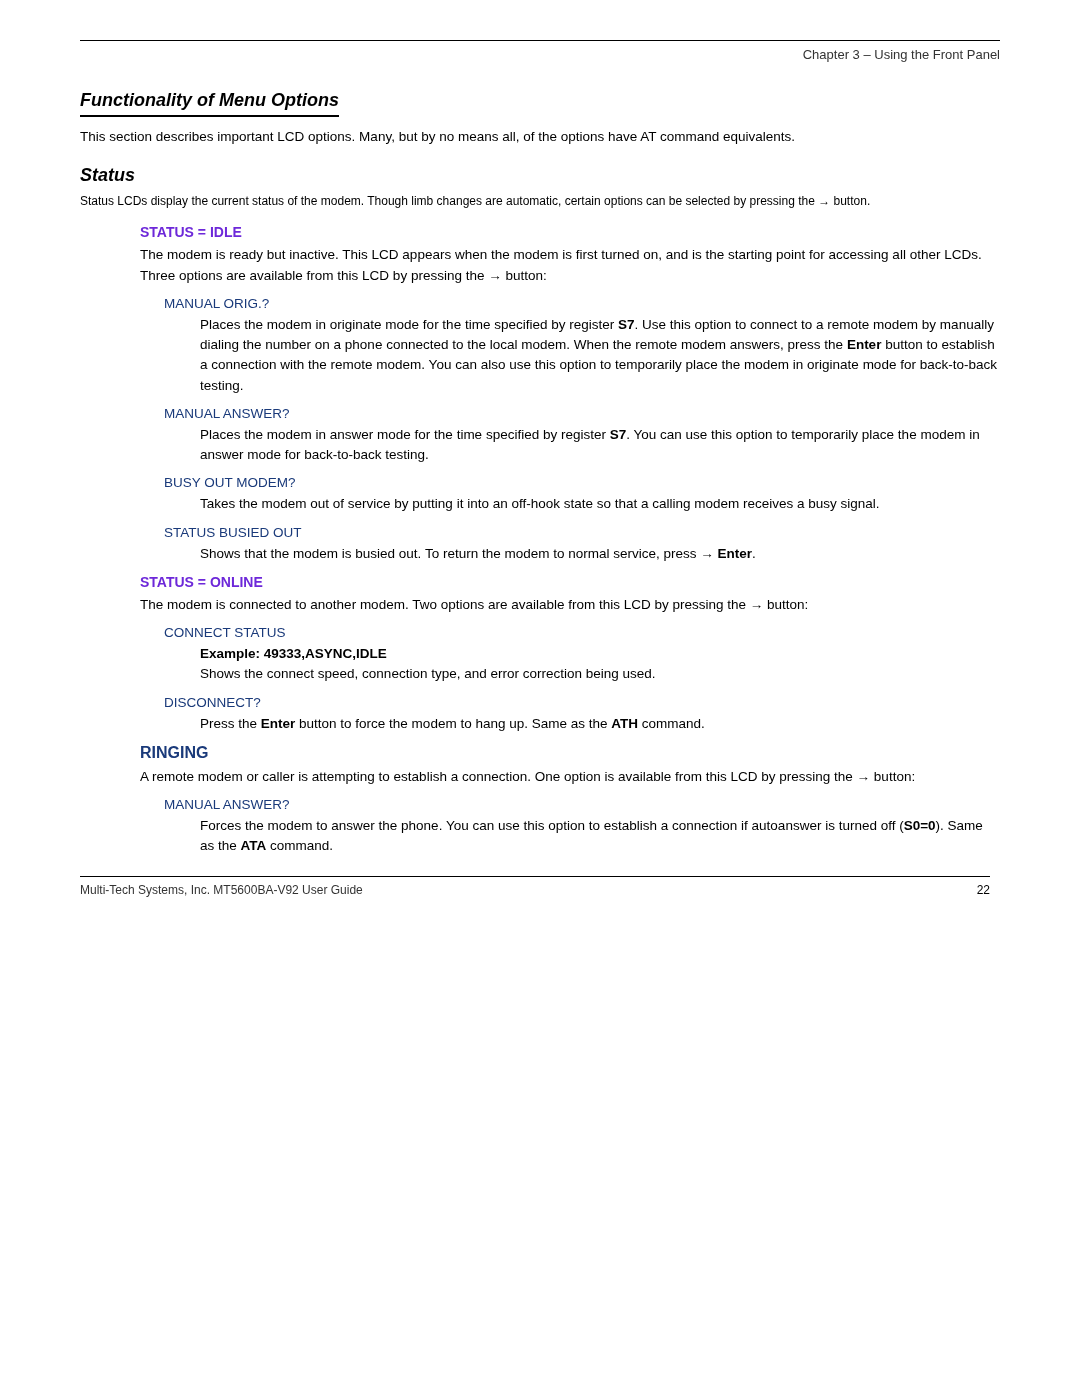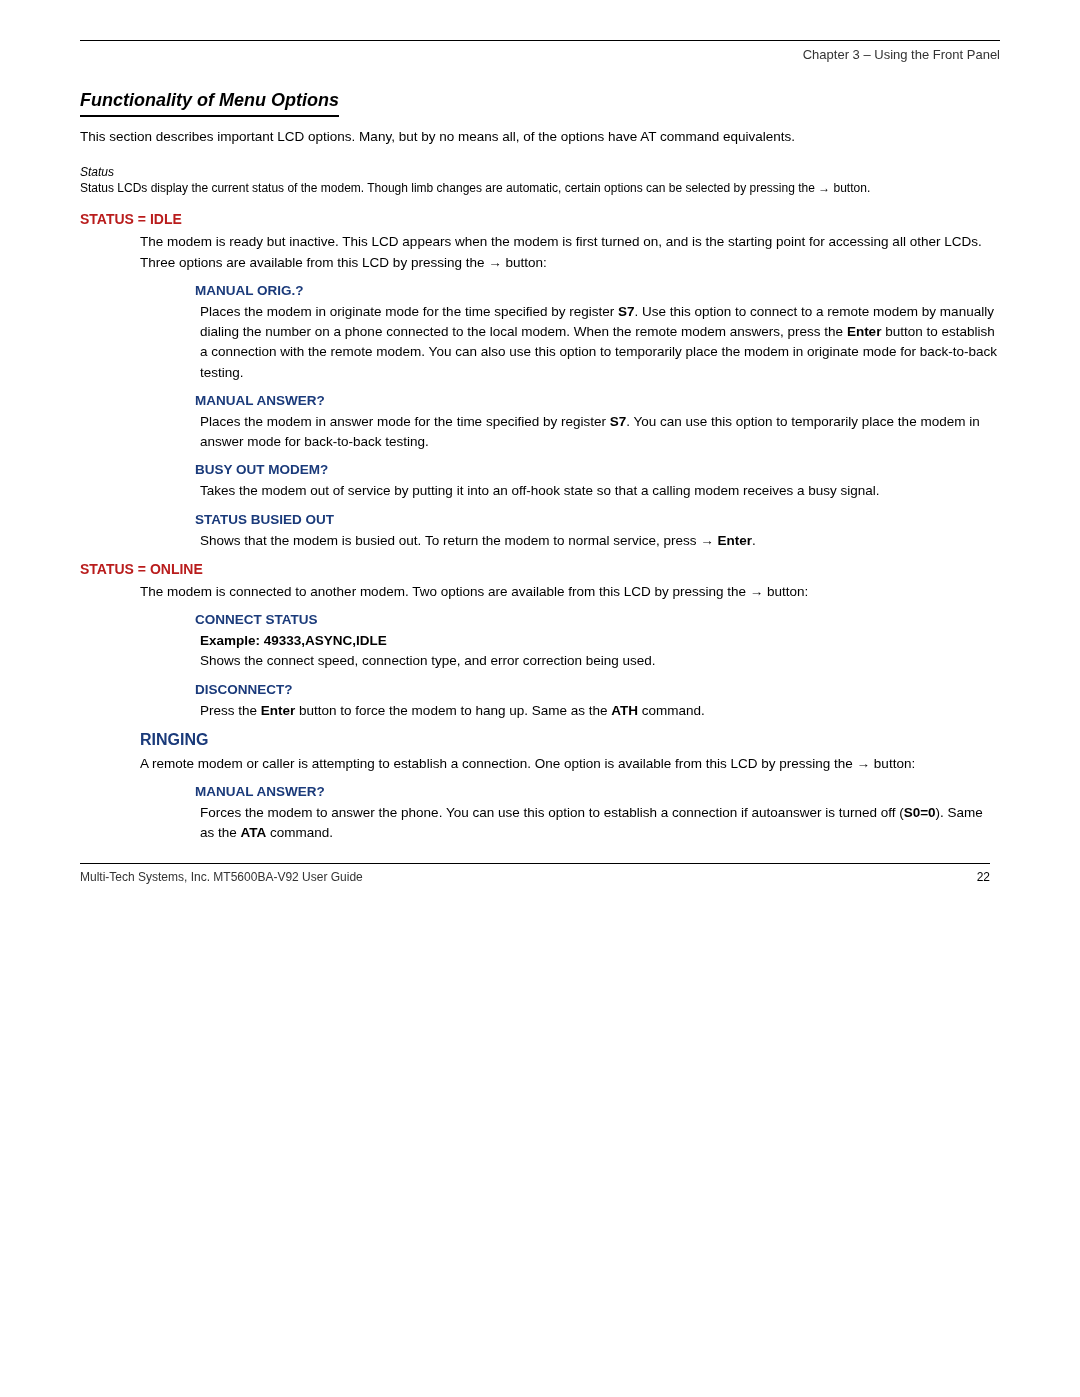--- a/index.html
+++ b/index.html
@@ -45,53 +45,55 @@
     }
 
     .intro-text {
       font-size: 13.5px;
       line-height: 1.5;
       margin-bottom: 18px;
     }
 
     
     .section-heading {
-      font-size: 12px;
-      font-weight: normal;
+      font-size: 18px;
+      font-weight: bold;
       font-style: italic;
+      margin-bottom: 6px;
     }
 
     .section-body {
       font-size: 12px;
       line-height: 1.5;
       margin-bottom: 14px;
     }
 
     
     .sub-heading-1 {
       font-size: 14px;
       font-weight: bold;
-      color: #b91c1c;
+      color: #6d28d9;
       margin-bottom: 5px;
+      margin-left: 60px;
     }
 
     .sub-body-1 {
       font-size: 13.5px;
       line-height: 1.5;
       margin-left: 60px;
       margin-bottom: 10px;
     }
 
     
     .sub-heading-2 {
       font-size: 13.5px;
-      font-weight: bold;
+      font-weight: normal;
       color: #1a3a7a;
       margin-bottom: 4px;
-      margin-left: 115px;
+      margin-left: 84px;
     }
 
     .sub-body-2 {
       font-size: 13.5px;
       line-height: 1.5;
       margin-left: 120px;
       margin-bottom: 10px;
     }
 
     

